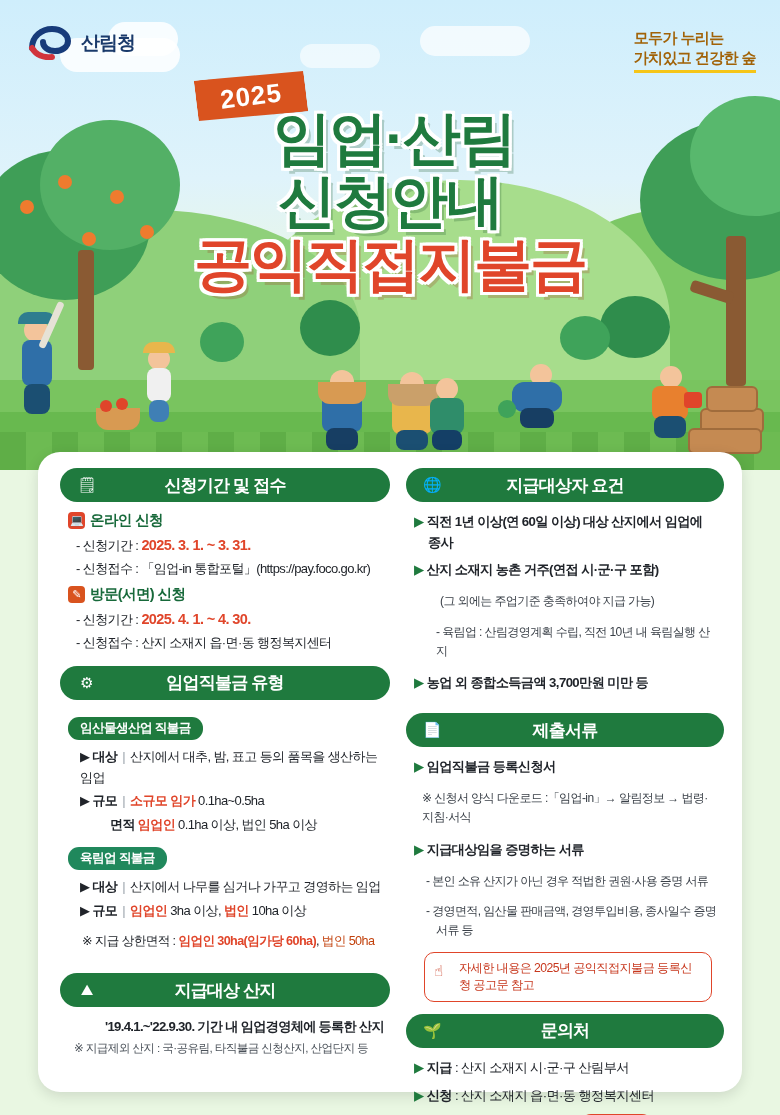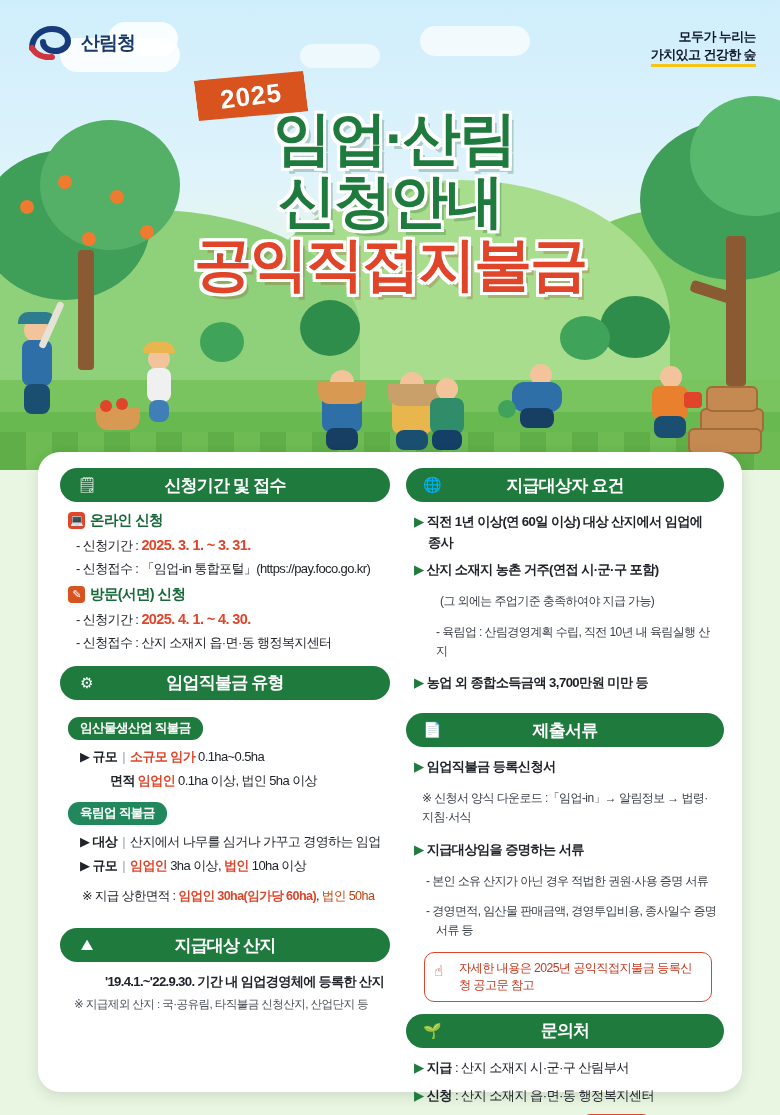--- a/index.html
+++ b/index.html
@@ -34,22 +34,22 @@
   .logblock{position:absolute;background:#c58a52;border-radius:6px;border:2px solid #a06c3c;}
   .person{position:absolute;}
   .ph{position:absolute;border-radius:50%;}
   .pb{position:absolute;border-radius:8px;}
 
   
   .logo{position:absolute;left:28px;top:26px;display:flex;align-items:center;gap:9px;}
   .logo-mark{width:44px;height:34px;position:relative;}
   .logo-text{font-size:19px;font-weight:bold;color:#1a3a6b;letter-spacing:-1px;}
 
-  .tagline{position:absolute;right:24px;top:28px;text-align:right;line-height:1.35;
-           font-size:13px;font-weight:bold;color:#0f172a;letter-spacing:-0.6px;}
+  .tagline{position:absolute;right:24px;top:28px;text-align:left;line-height:1.35;
+           font-size:15px;font-weight:bold;color:#a16207;letter-spacing:-0.6px;}
   .tagline .u{border-bottom:3px solid #f5c518;padding-bottom:1px;}
 
   
   .ribbon{position:absolute;left:196px;top:74px;width:110px;height:44px;
           background:#d9531e;transform:rotate(-7deg);
           clip-path:polygon(0 0,100% 8%,100% 100%,0 92%);
           box-shadow:0 3px 0 rgba(0,0,0,.12);}
   .ribbon span{position:absolute;left:0;top:0;width:110px;height:44px;
                display:flex;align-items:center;justify-content:center;
                color:#fff;font-size:26px;font-weight:bold;letter-spacing:1px;}
@@ -268,20 +268,24 @@
       <div style="height:12px"></div>
 
       <div class="sec-head">
         <span class="ic">⚙</span>
         <span class="t">임업직불금 유형</span>
       </div>
       <div class="sec-body">
         <div class="tagbox">임산물생산업 직불금</div>
         <div class="kv">
           <span class="ar">▶</span>
+          <span class="lab">대상</span><span class="sep">|</span><span>산지에서 대추, 밤, 표고 등의 품목을 생산하는 임업</span>
+        </div>
+        <div class="kv">
+          <span class="ar">▶</span>
           <span class="lab">규모</span><span class="sep">|</span><span class="or">소규모 임가</span>
           <span>0.1ha~0.5ha</span>
         </div>
         <div class="kv" style="padding-left:42px;">
           <span class="lab">면적</span>
           <span class="or">임업인</span>
           <span>0.1ha 이상, 법인 5ha 이상</span>
         </div>
 
         <div class="tagbox mint">육림업 직불금</div>

